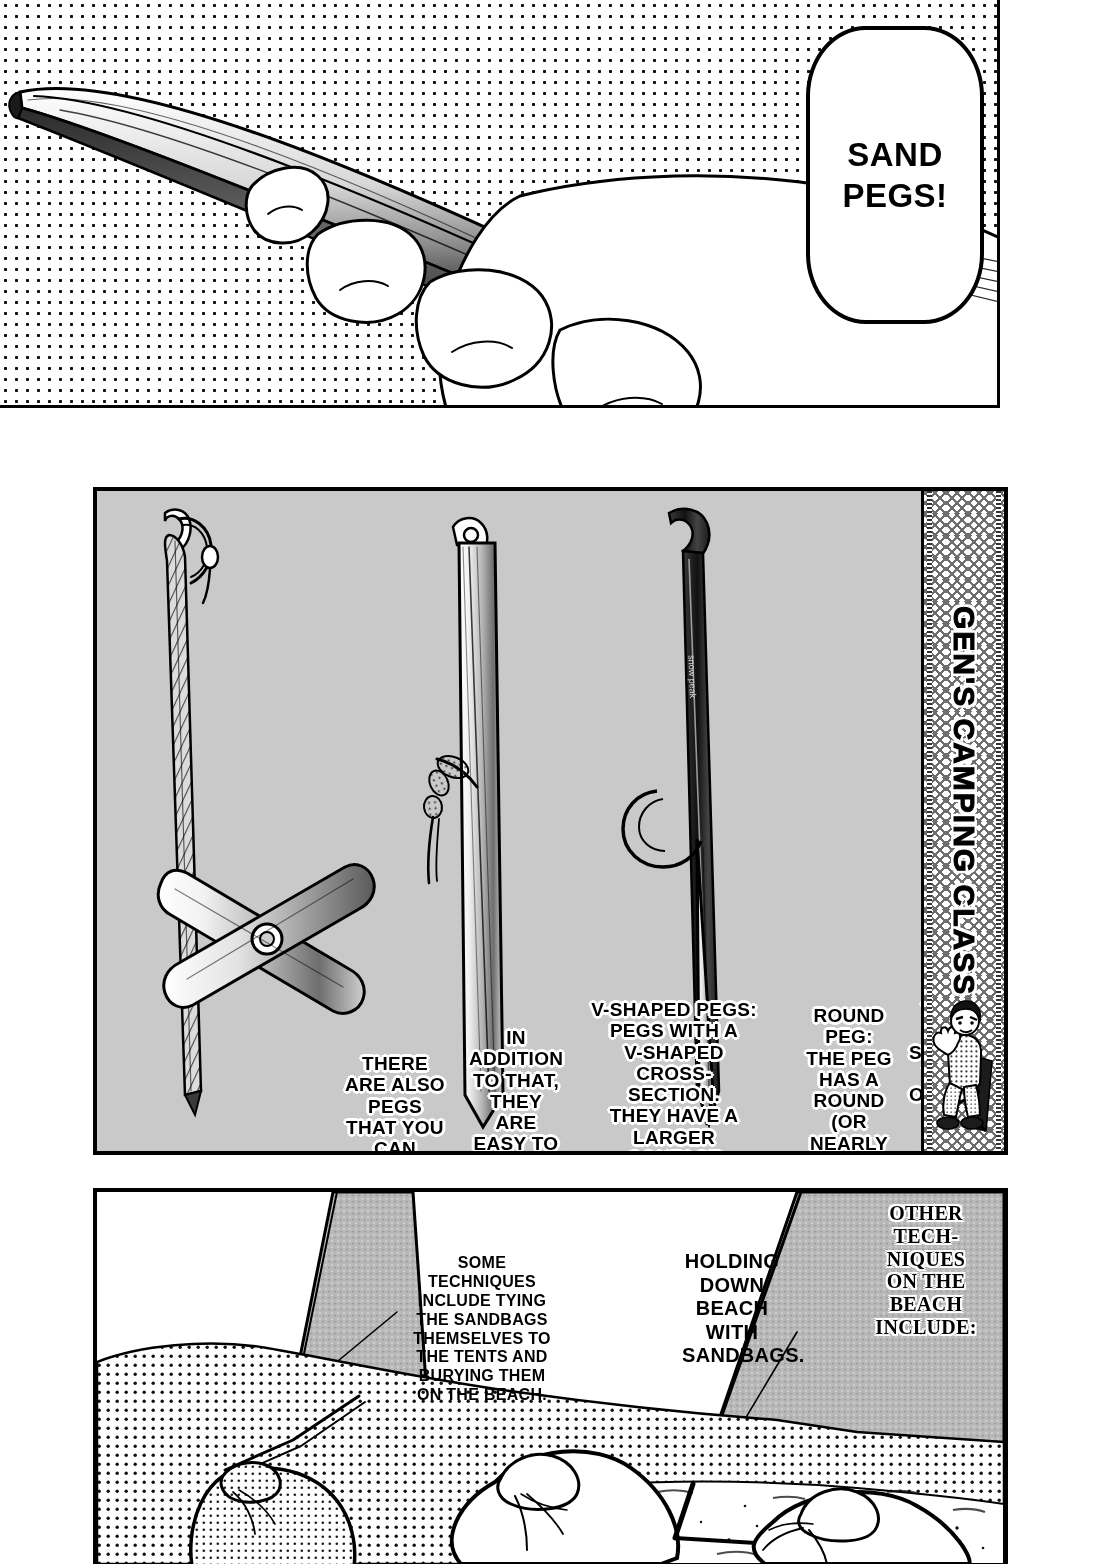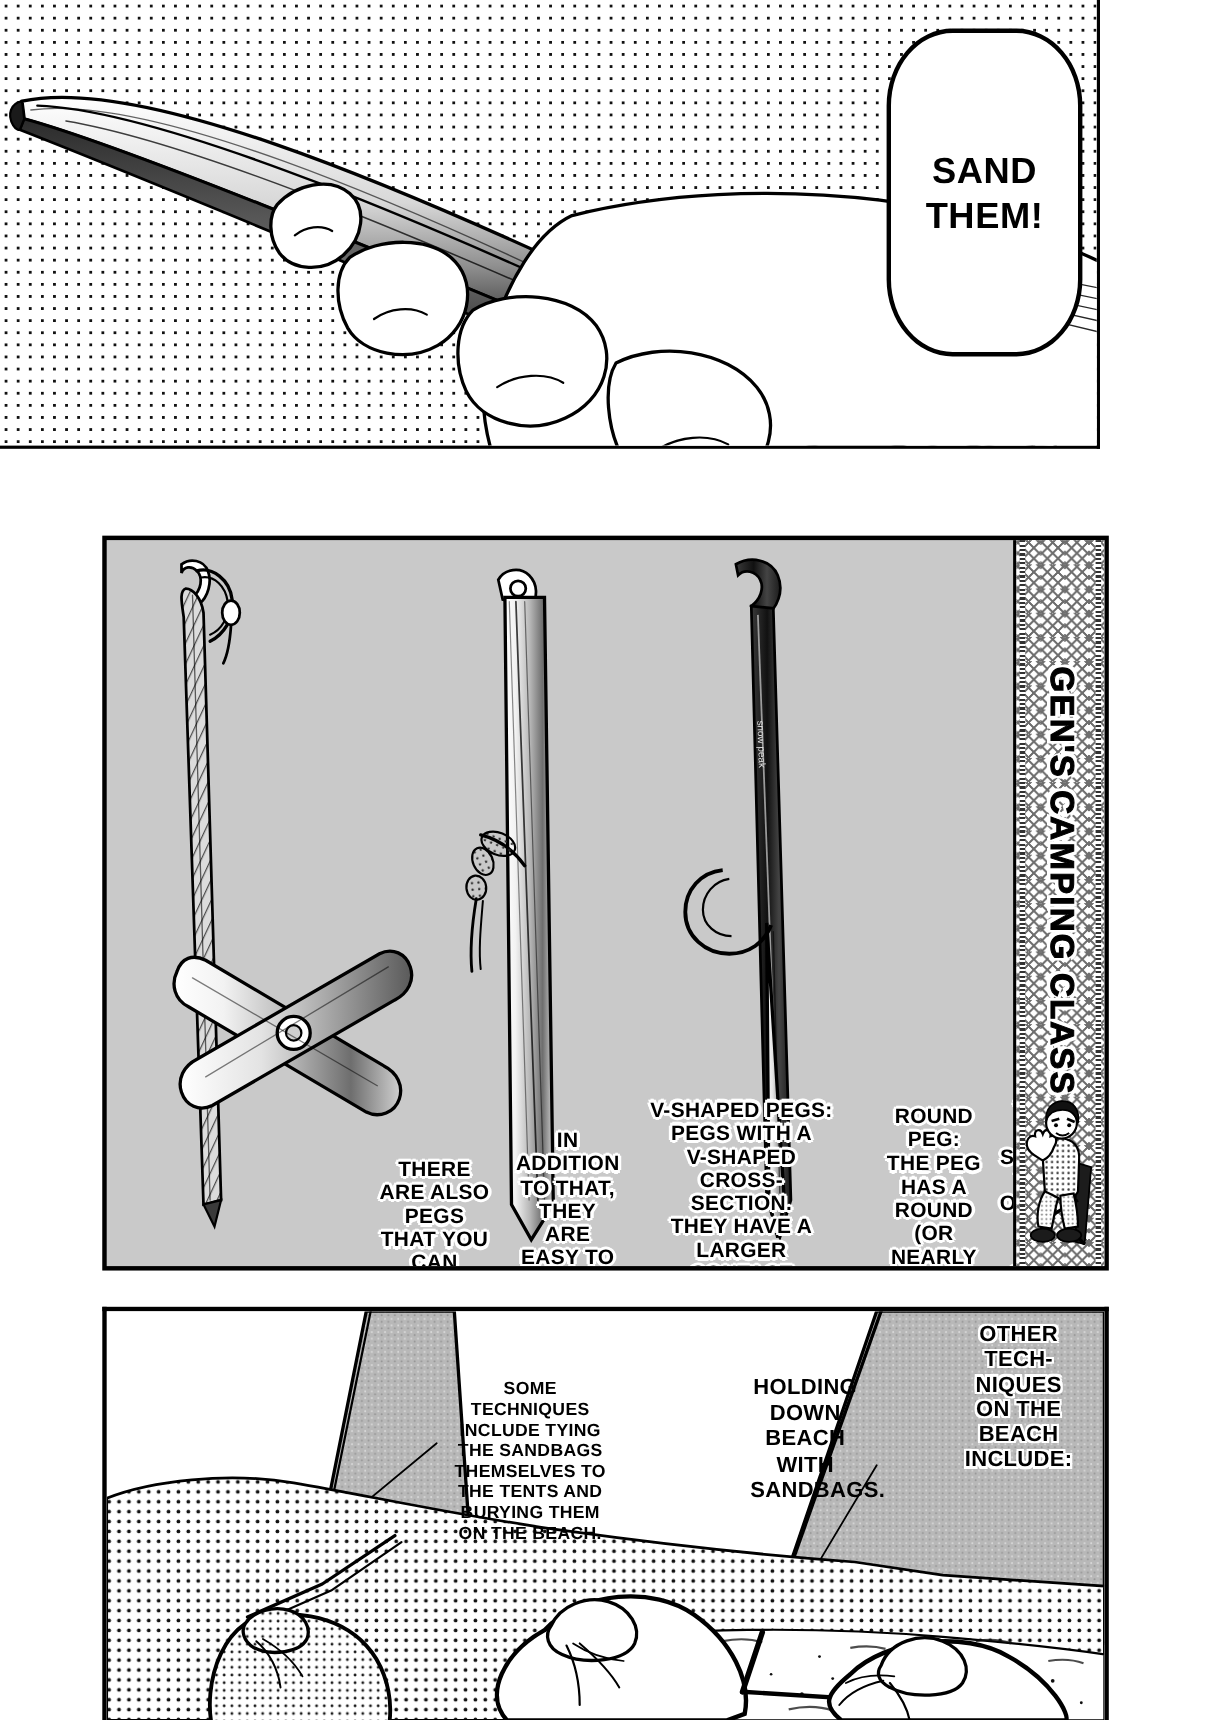--- a/index.html
+++ b/index.html
@@ -85,20 +85,21 @@
   .cap-plain{
     position:absolute;text-align:center;font-weight:700;color:#000;
     line-height:1.18;letter-spacing:.3px;
   }
   .cap-out{
     position:absolute;text-align:center;font-weight:700;color:#000;
     line-height:1.14;letter-spacing:.3px;
     text-shadow:
        2px 0 0 #fff, -2px 0 0 #fff, 0 2px 0 #fff, 0 -2px 0 #fff,
        2px 2px 0 #fff, -2px 2px 0 #fff, 2px -2px 0 #fff, -2px -2px 0 #fff;
+    font-family: Liberation Serif, serif;
   }
 
   svg{display:block;}
   .ink{fill:none;stroke:#000;stroke-linejoin:round;stroke-linecap:round;}
 </style>
 </head>
 <body>
 
 <div class="panel" id="panel1">
 
@@ -183,21 +184,21 @@
         <path d="M932,258 L1000,272"></path>
       <path d="M934,268 L1000,282"></path>
         <path d="M938,278 L1000,292"></path>
       <path d="M942,288 L1000,302"></path>
     </g>
   </svg>
 
   <div class="speech-bubble" style="left:806px;top:26px;width:170px;height:290px;font-size:33px;">
     <div>
       <div>SAND</div>
-      <div>THEM!</div>
+      <div>PEGS!</div>
     </div>
   </div>
 </div>
 
 <div class="panel" id="panel2">
 
   <svg style="position:absolute;left:0;top:0;" width="907" height="660" viewBox="0 0 907 660">
     <defs>
       <linearGradient id="shaftA" x1="0" y1="0" x2="1" y2="0">
         <stop offset="0%" stop-color="#ffffff"></stop>

